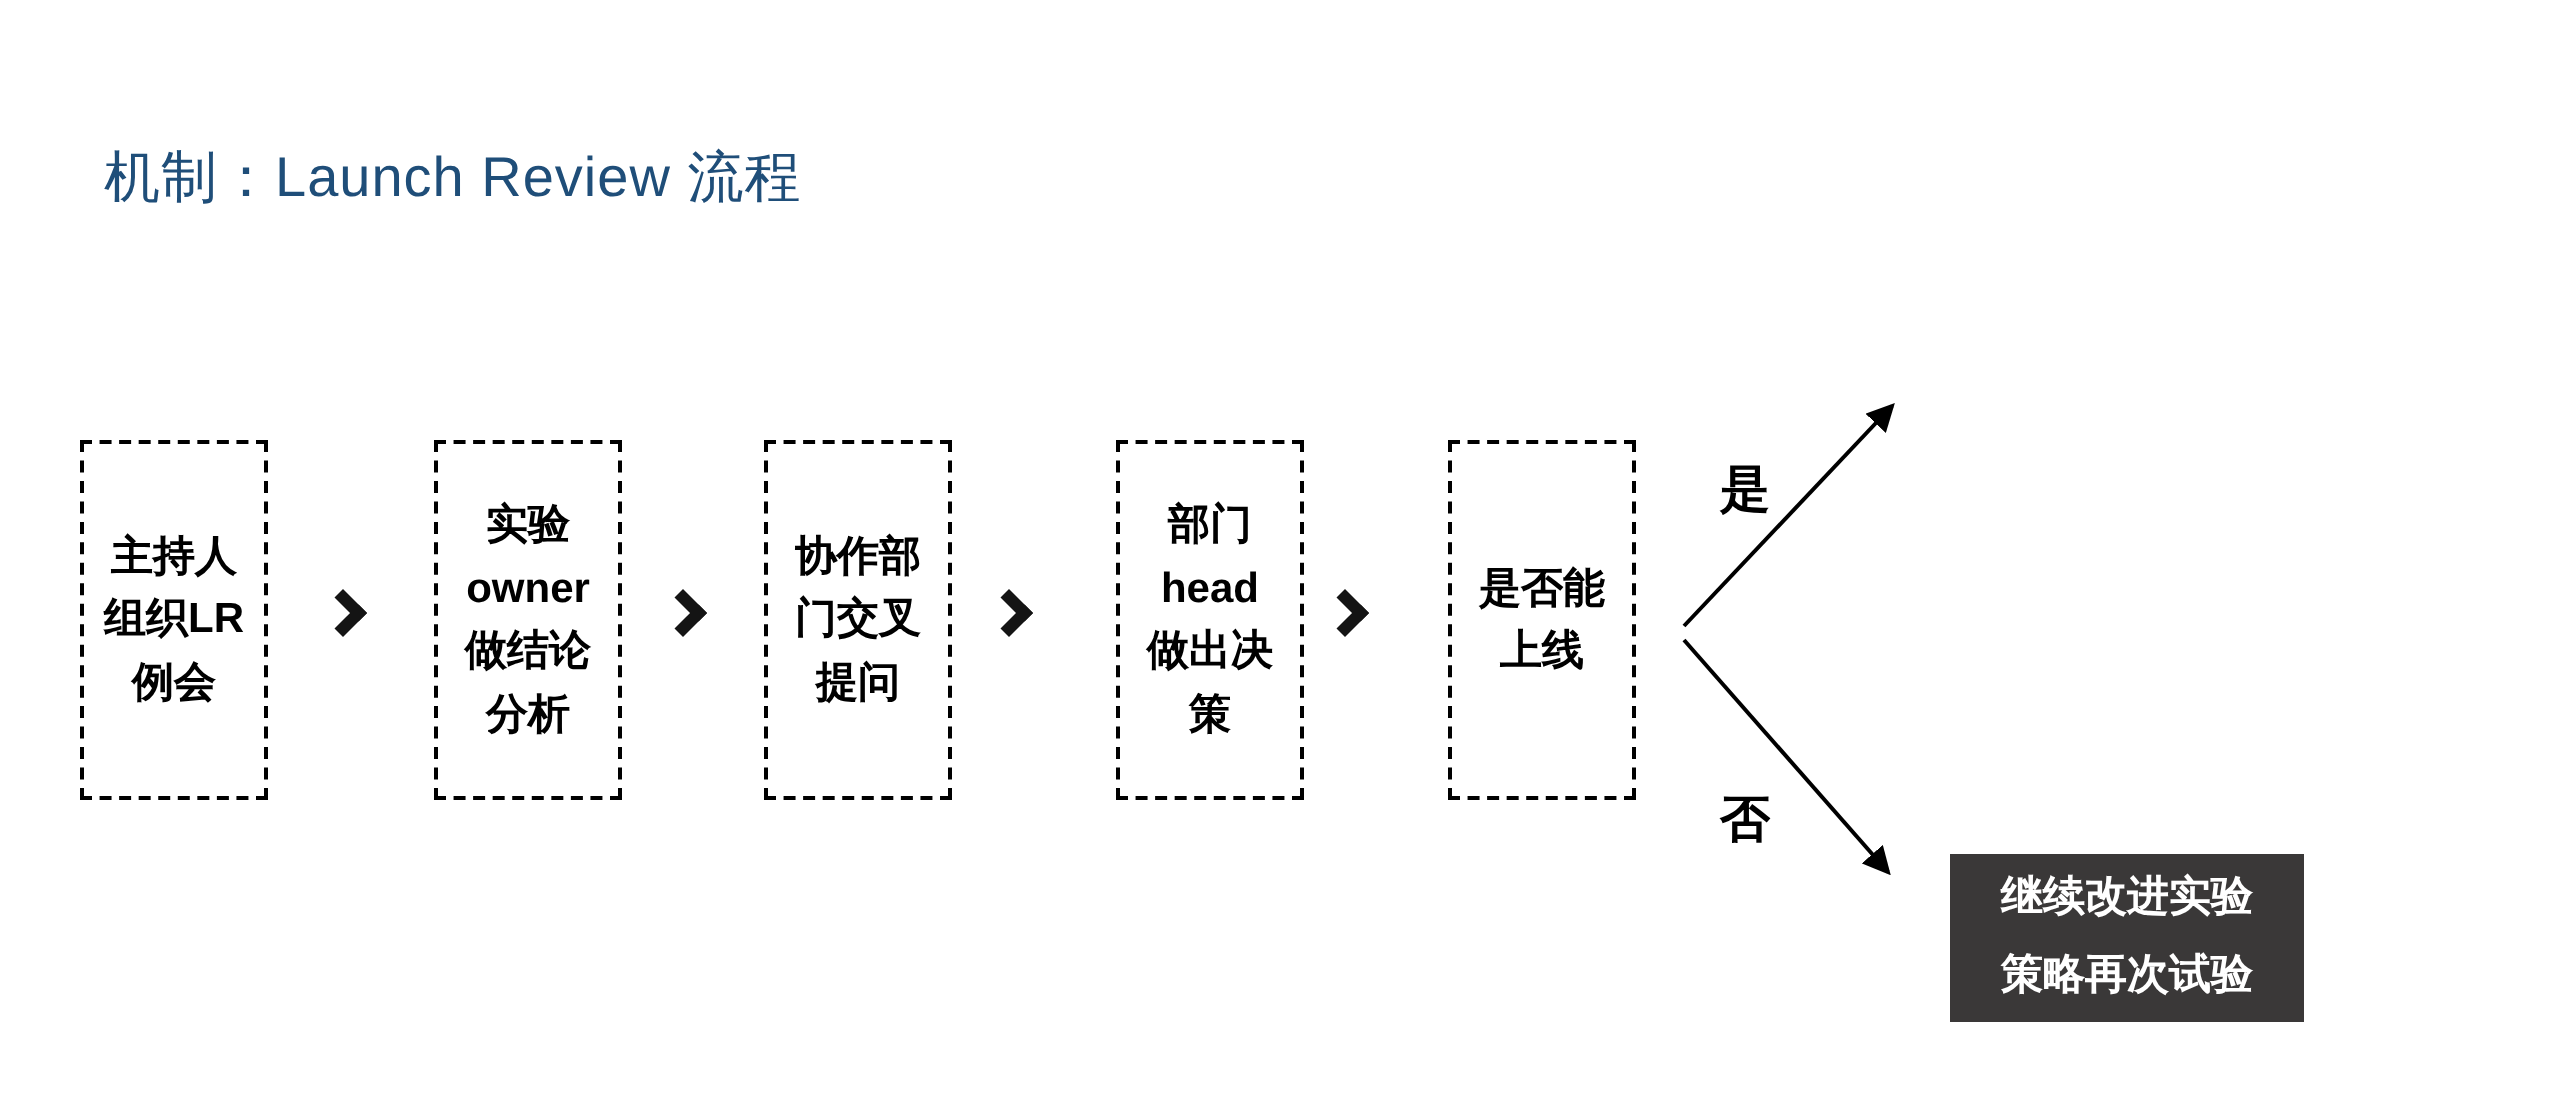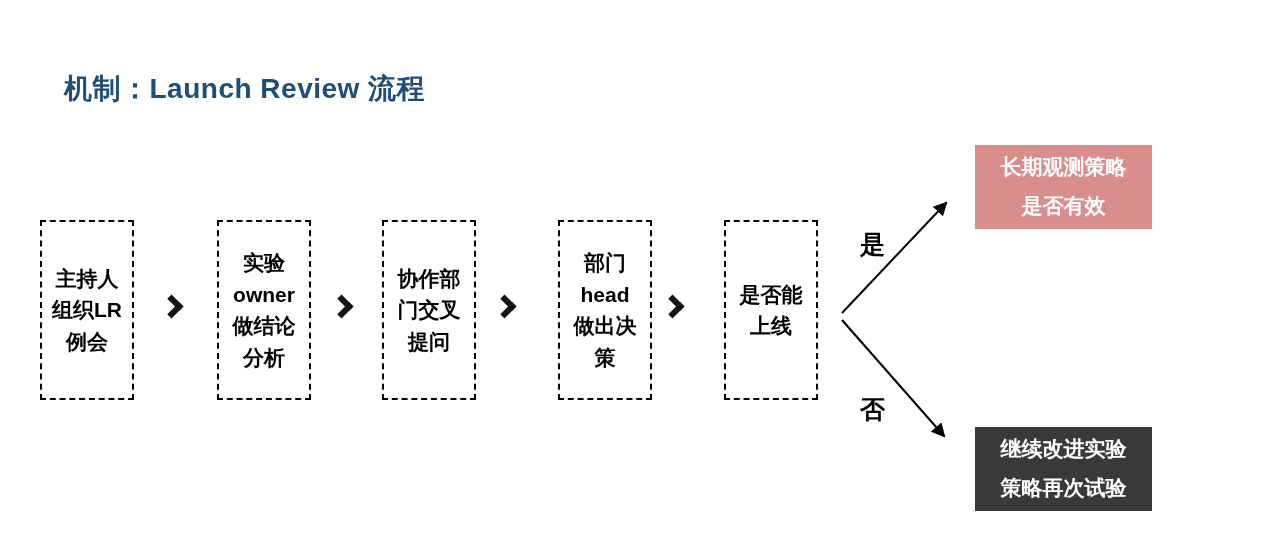--- a/index.html
+++ b/index.html
@@ -7,25 +7,25 @@
   .canvas {
     position: relative;
     width: 1280px;
     height: 553px;
     background: #ffffff;
     overflow: hidden;
     font-family: "Liberation Sans", sans-serif;
   }
   .title {
     position: absolute;
-    left: 64px;
+    left: 52px;
     top: 70px;
     margin: 0;
     font-size: 28px;
-    font-weight: bold;
+    font-weight: normal;
     color: #1f4e79;
     letter-spacing: 0.5px;
     white-space: nowrap;
   }
   .step-box {
     position: absolute;
     top: 220px;
     width: 94px;
     height: 180px;
     border: 2px dashed #000000;
@@ -137,22 +137,18 @@
   <svg class="arrows" width="1280" height="553" viewBox="0 0 1280 553">
     <defs>
       <marker id="arrowhead" viewBox="0 0 10 10" refX="8.5" refY="5" markerWidth="7" markerHeight="7" orient="auto">
         <path d="M0,0 L10,5 L0,10 z" fill="#000000"></path>
       </marker>
     </defs>
     <line x1="842" y1="313" x2="946" y2="203" stroke="#000000" stroke-width="2" marker-end="url(#arrowhead)"></line>
     <line x1="842" y1="320" x2="944" y2="436" stroke="#000000" stroke-width="2" marker-end="url(#arrowhead)"></line>
   </svg>
 
-  <div class="result result-yes" style="background: rgb(217, 142, 139);">
-    <span class="result-text" style="color: rgb(255, 255, 255);">长期观测策略
-是否有效</span>
-  </div>
   <div class="result result-no" style="background: rgb(58, 56, 56);">
     <span class="result-text" style="color: #ffffff;">继续改进实验
 策略再次试验</span>
   </div>
 
 </div>
 
 </body></html>

